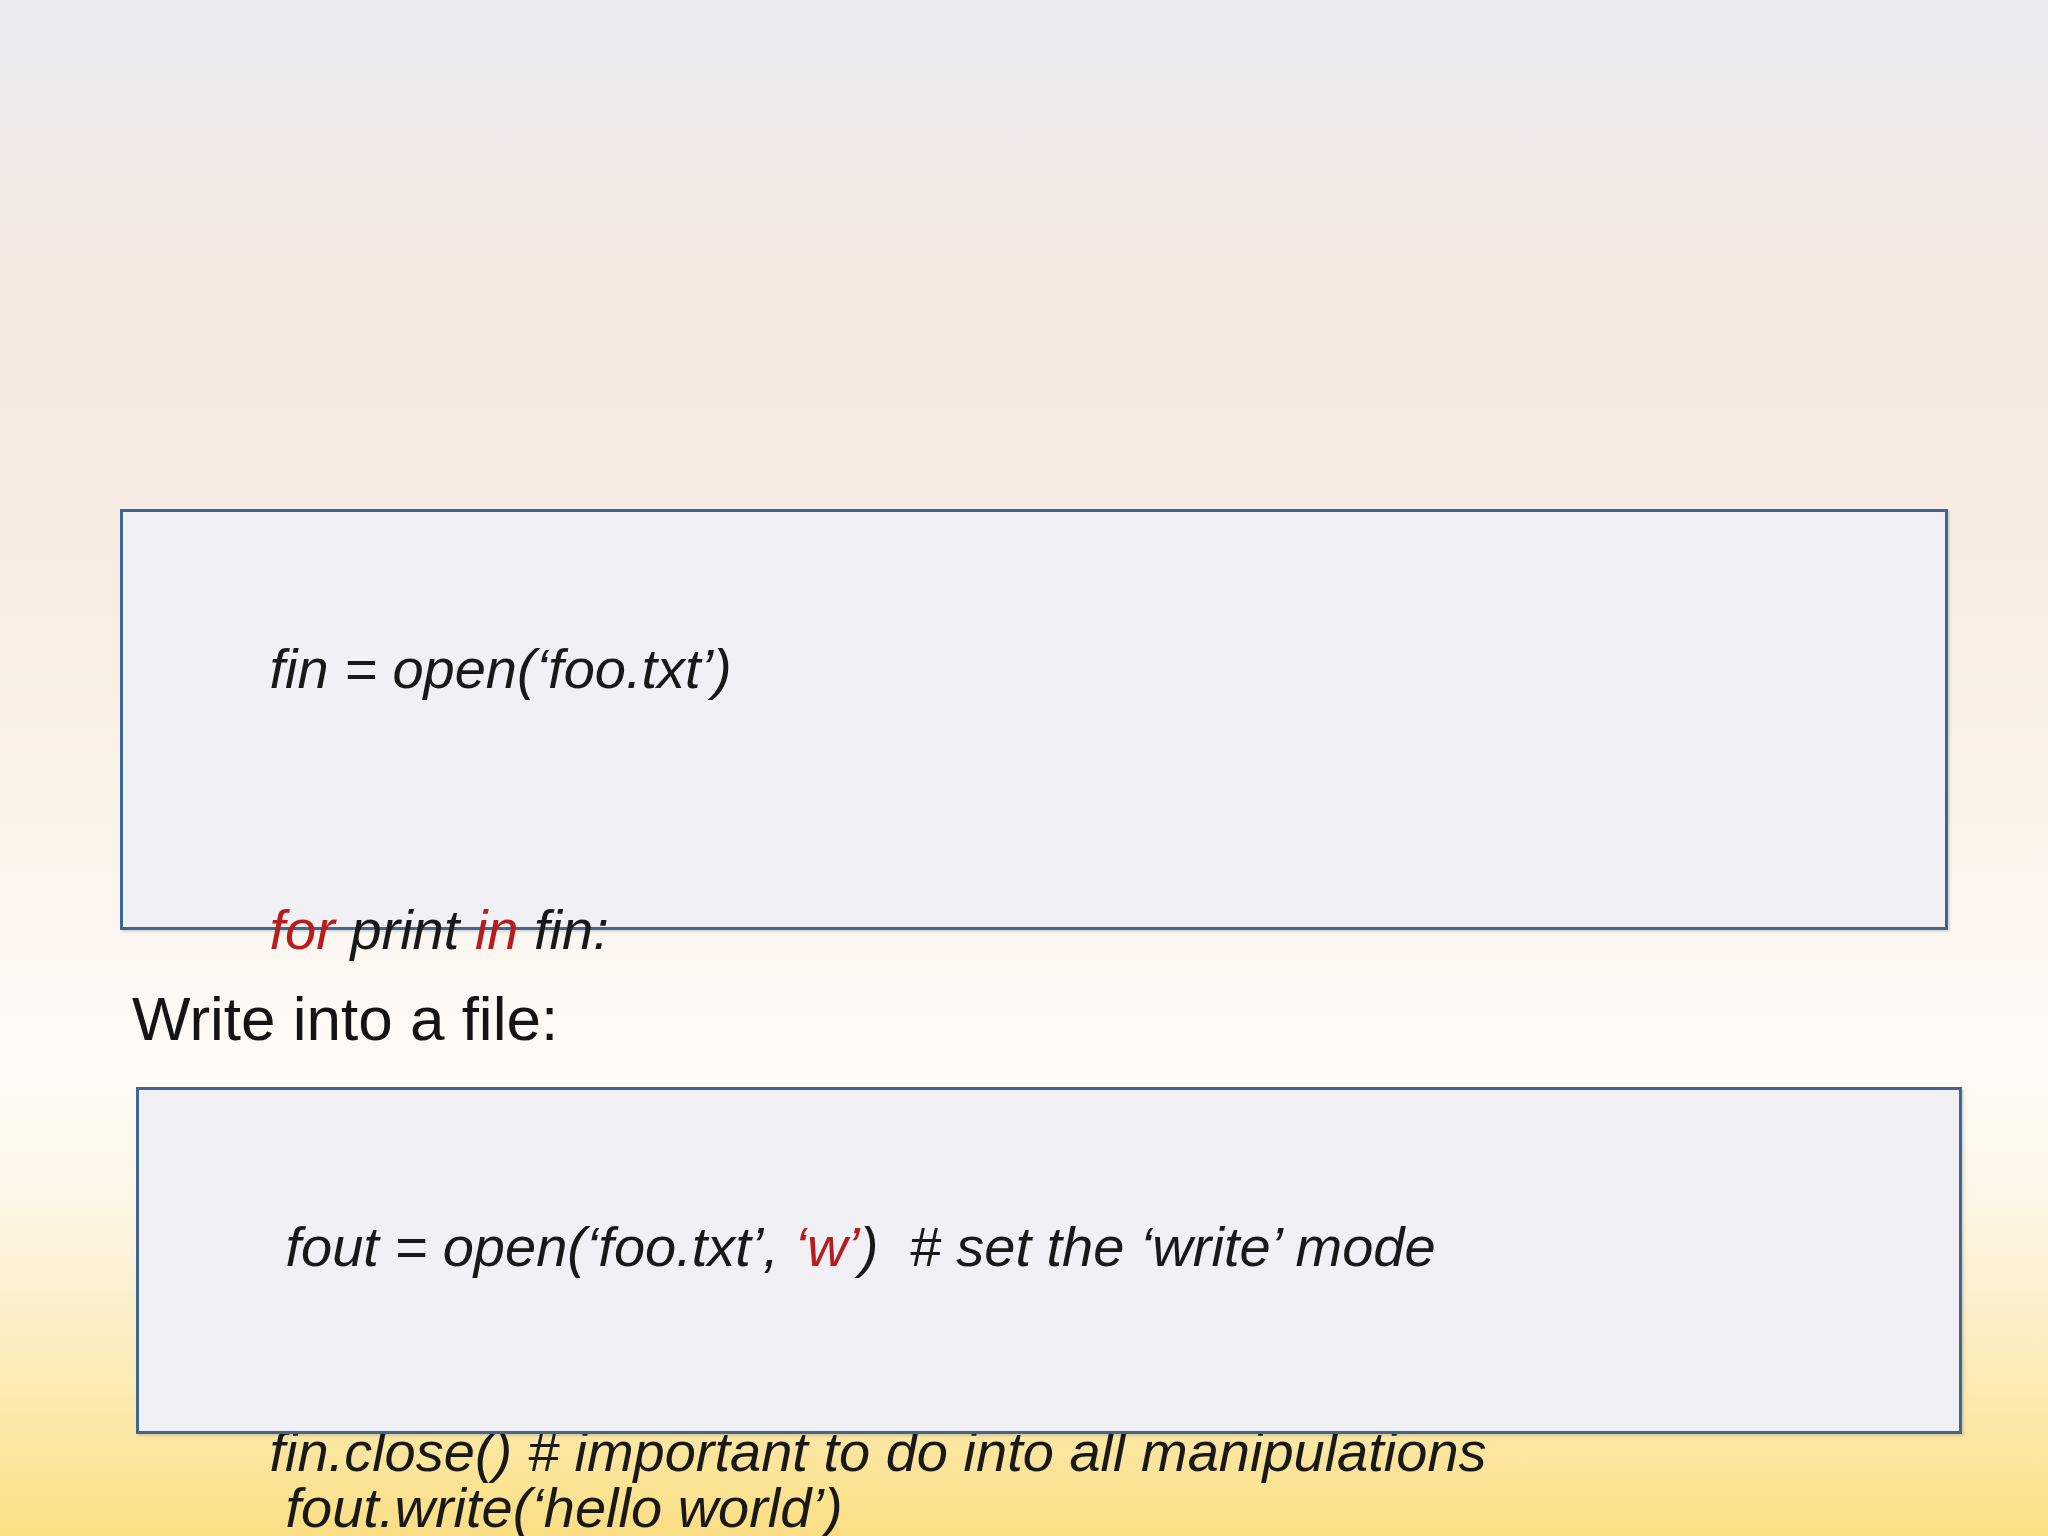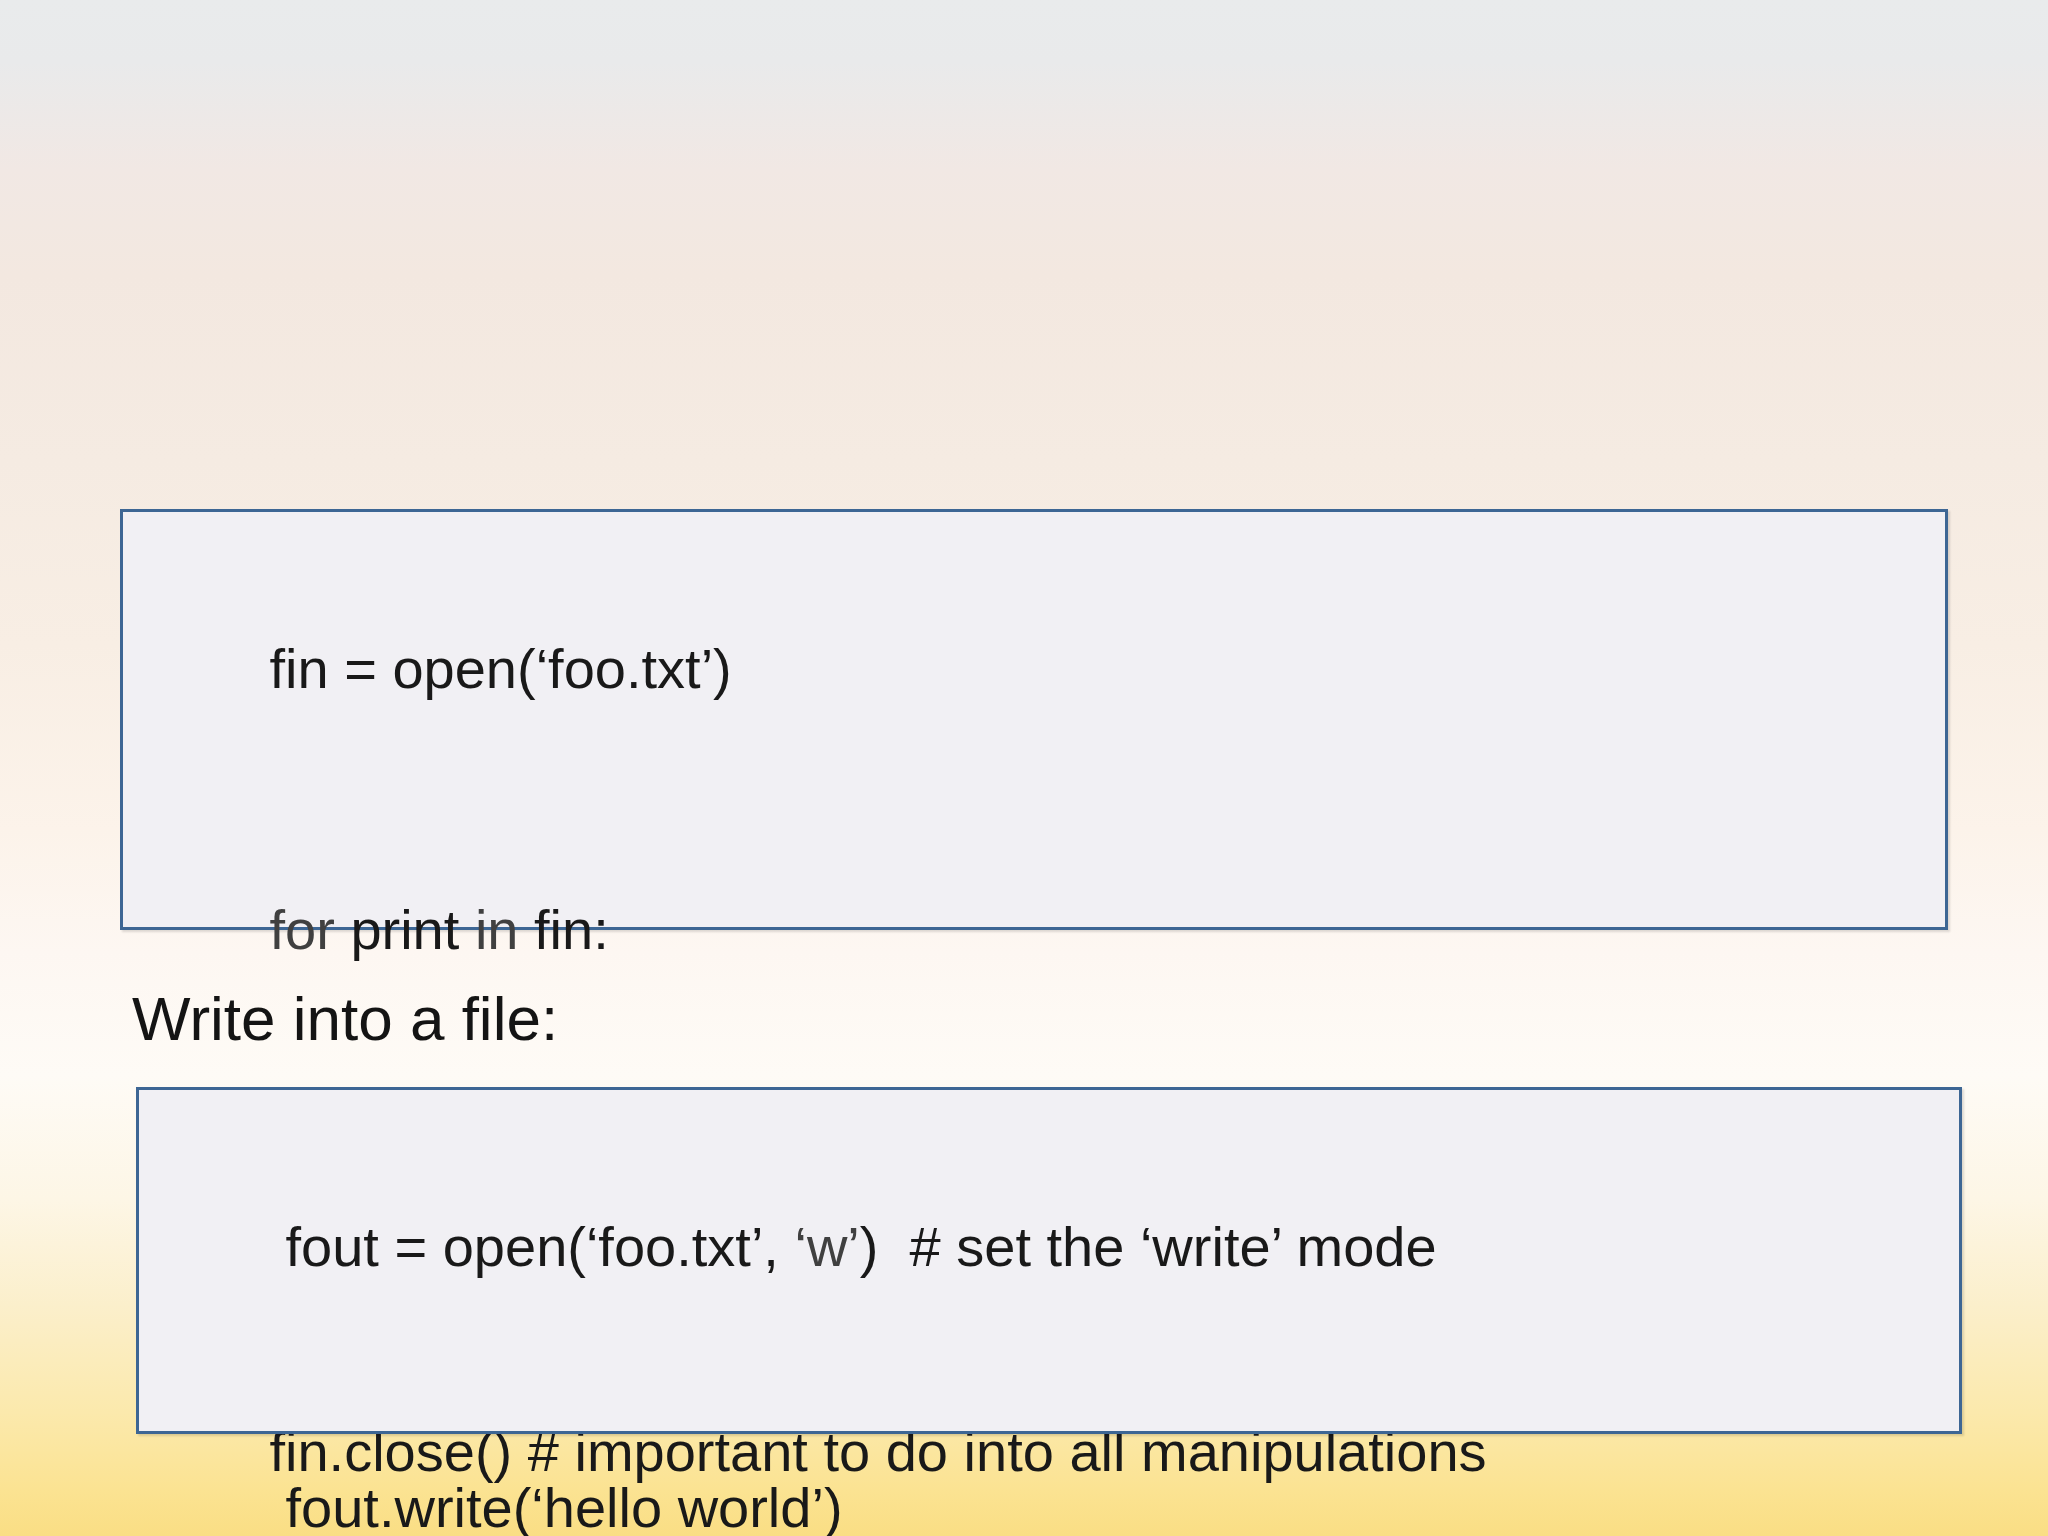--- a/index.html
+++ b/index.html
@@ -98,26 +98,27 @@
     font-weight: 300;
     font-size: 56px;
     line-height: 87px;
     color: #191919;
     white-space: pre;
   }
   .code-line.indent {
     padding-left: 158px;
   }
   .kw {
-    color: #404040;
+    color: #b91c1c;
   }
 
   
   .code-line > span {
     white-space: pre;
+    font-style: italic;
   }
 </style>
 </head>
 <body>
 
 <div id="slide">
 
 
 
   <div class="codebox" id="codebox-read">

